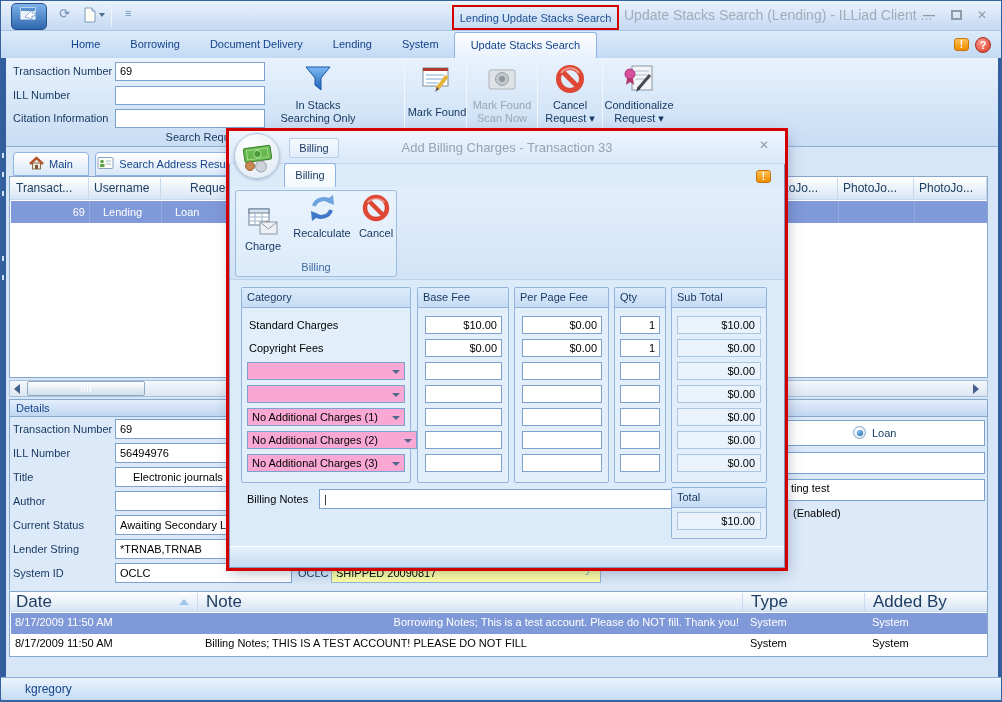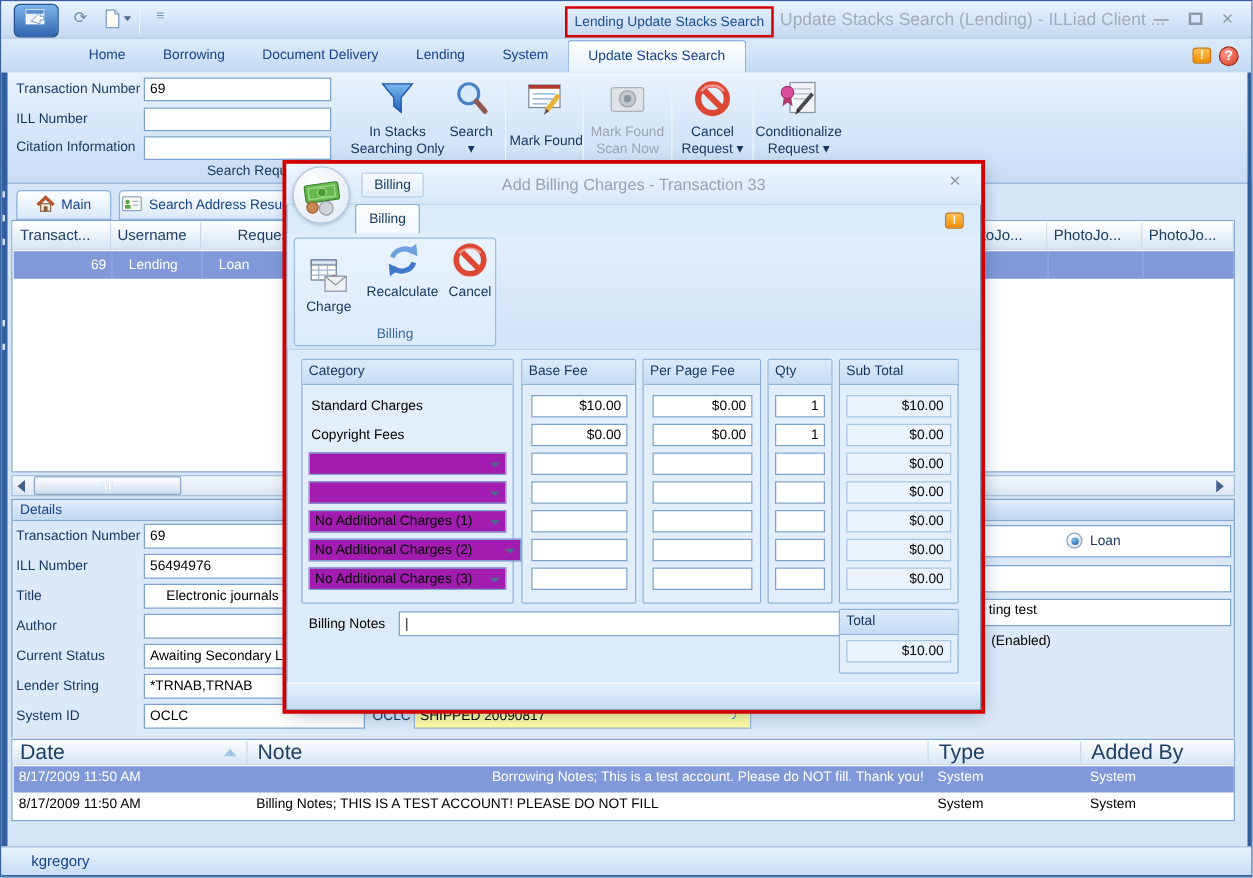--- a/index.html
+++ b/index.html
@@ -80,21 +80,21 @@
   .dlg-tab{left:283px;top:162px;width:52px;height:24px;background:linear-gradient(#fdfeff,#f2f8fd);border:1px solid #8db2e3;border-bottom:none;border-radius:3px 3px 0 0;font-size:11px;color:#16365f;text-align:center;line-height:23px;}
   .dlg-ribbon{left:229px;top:186px;width:554px;height:93px;background:linear-gradient(#e3eefc,#d2e4f7);border-bottom:1px solid #bcd3ea;}
   .dlg-group{left:234px;top:189px;width:162px;height:87px;border:1px solid #9dbde0;border-radius:3px;background:linear-gradient(#e9f3fd,#dcebfa);}
   .dbtn{top:192px;height:60px;display:flex;flex-direction:column;align-items:center;}
   .dbtn .t{font-size:11px;color:#16365f;white-space:nowrap;line-height:13px;}
   .ggroup{top:286px;height:196px;border:1px solid #92b4dc;border-radius:2px;background:#e3eefb;}
   .ghdr{height:20px;background:linear-gradient(#dcebfb,#c6dcf4);border-bottom:1px solid #92b4dc;font-size:11px;color:#16365f;line-height:19px;padding-left:5px;white-space:nowrap;overflow:hidden;}
   .dinput{background:#fff;border:1px solid #7da2ce;height:18px;font-size:11px;line-height:16px;padding:0 4px;overflow:hidden;white-space:nowrap;}
   .num{text-align:right;}
   .dsub{background:#eaf2fb;border:1px solid #a9c6e4;height:18px;font-size:11px;line-height:16px;padding:0 5px;text-align:right;white-space:nowrap;}
-  .combo{background:#a21caf;border:1px solid #7da2ce;height:18px;font-size:11px;line-height:16px;padding:0 14px 0 4px;overflow:hidden;white-space:nowrap;position:absolute;}
+  .combo{background:#f9a8d4;border:1px solid #7da2ce;height:18px;font-size:11px;line-height:16px;padding:0 14px 0 4px;overflow:hidden;white-space:nowrap;position:absolute;}
   .combocaret{position:absolute;right:4px;top:7px;width:0;height:0;border-left:4px solid transparent;border-right:4px solid transparent;border-top:4px solid #50688c;}
   .dlg-status{left:229px;top:545px;width:554px;height:21px;background:linear-gradient(#e6f1fc,#c5dbf2);border-top:1px solid #fff;}
   .moneycirc{left:233px;top:132px;width:46px;height:46px;border-radius:50%;background:radial-gradient(circle at 35% 30%,#ffffff,#dde8f3);border:1px solid #b3c6da;box-shadow:0 1px 3px rgba(40,70,110,.3);display:flex;align-items:center;justify-content:center;}
 
   
   .ann{border:3px solid #d40000;}
 </style>
 </head>
 <body>
 
@@ -160,30 +160,20 @@
               <stop offset="0" stop-color="#7db9f2"></stop>
               <stop offset="1" stop-color="#1e62b8"></stop>
             </linearGradient>
           </defs>
           <path d="M4 4 L28 4 L19 15 L19 27 L13 22 L13 15 Z" fill="url(#fg)" stroke="#1a56a8"></path>
         </svg>
     </span>
     <span class="t">In Stacks</span>
     <span class="t">Searching Only</span>
   </div>
-  <div class="abs rbtn" style="left:352px;width:48px;">
-    <span style="margin-top:3px;">
-      <svg width="30" height="32">
-          <circle cx="13" cy="12" r="8" fill="#d6eafc" stroke="#4a81c4" stroke-width="2.5"></circle>
-          <line x1="19" y1="18" x2="26" y2="26" stroke="#8d5a52" stroke-width="4" stroke-linecap="round"></line>
-        </svg>
-    </span>
-    <span class="t">Search</span>
-    <span class="t">▾</span>
-  </div>
   <div class="abs vsep" style="left:403px;"></div>
   <div class="abs rbtn" style="left:406px;width:60px;">
     <span style="margin-top:3px;">
       <svg width="34" height="32">
           <rect x="3" y="5" width="25" height="18" fill="#fff" stroke="#7d8a99"></rect>
           <rect x="3" y="5" width="25" height="3" fill="#b03a30"></rect>
           <line x1="6" y1="12" x2="24" y2="12" stroke="#7da7d9"></line>
           <line x1="6" y1="16" x2="24" y2="16" stroke="#7da7d9"></line>
           <line x1="6" y1="20" x2="18" y2="20" stroke="#7da7d9"></line>
           <line x1="17" y1="26" x2="27" y2="13" stroke="#e3b33a" stroke-width="4"></line>

